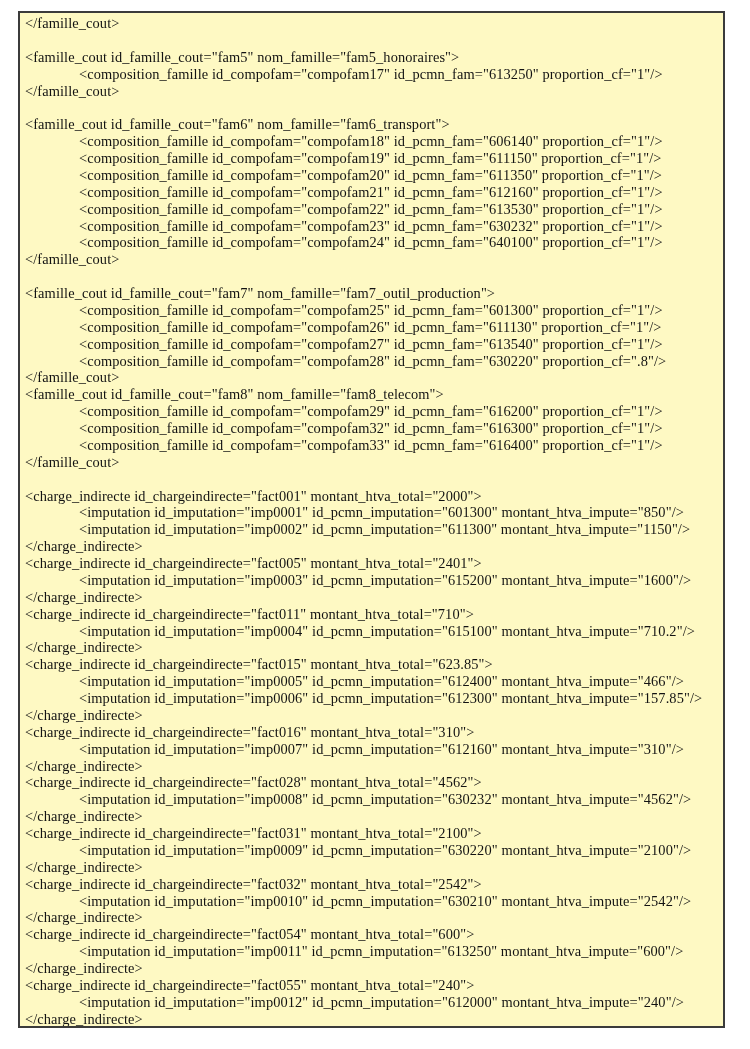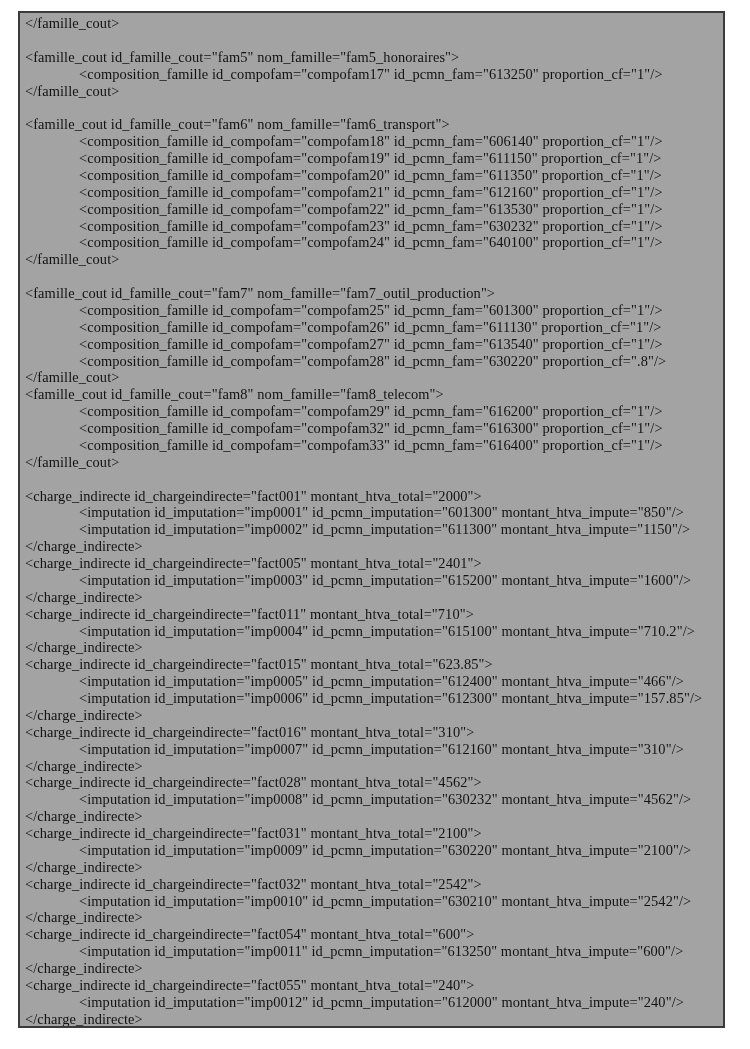--- a/index.html
+++ b/index.html
@@ -9,21 +9,21 @@
     font-family: "Liberation Serif", "DejaVu Serif", serif;
     position: relative;
     overflow: hidden;
   }
   .frame {
     position: absolute;
     left: 18px; top: 11px;
     width: 707px; height: 1017px;
     box-sizing: border-box;
     border: 2px solid #3b3b3b;
-    background: #a3a3a3;
+    background: #fef9c3;
     padding: 2px 4px 0 5px;
     overflow: hidden;
   }
   .line {
     font-size: 14.4px;
     line-height: 16.87px;
     color: #121212;
     white-space: pre;
     letter-spacing: 0.1px;
   }

